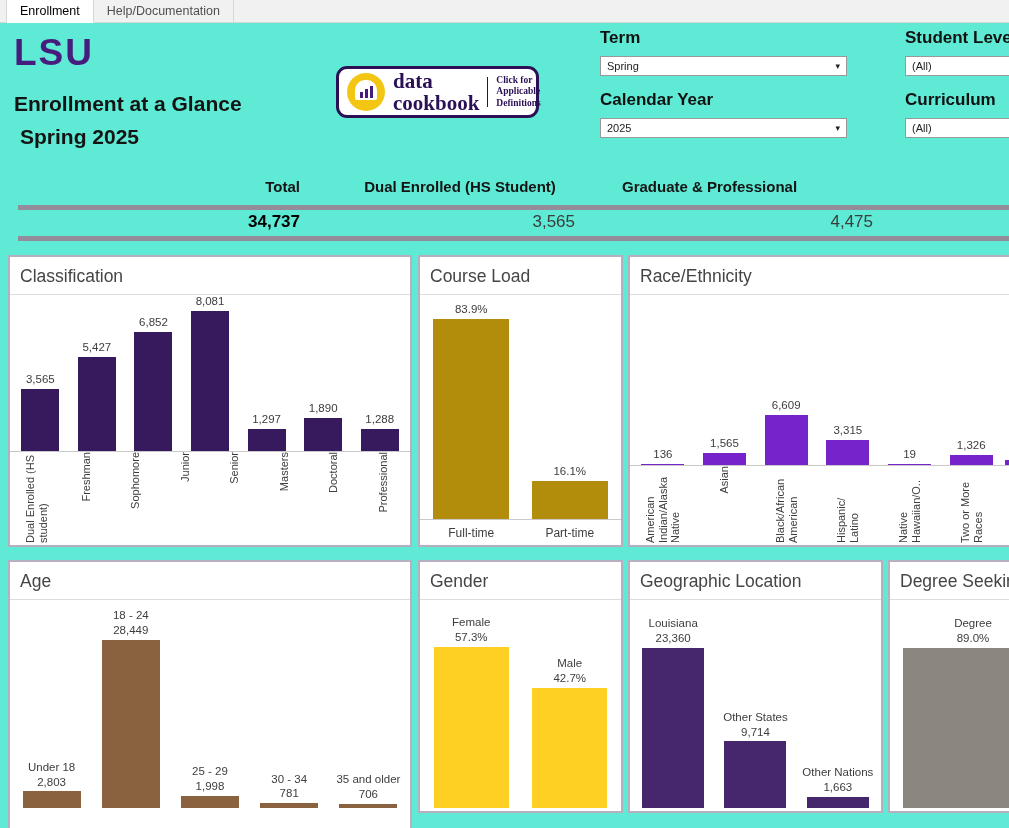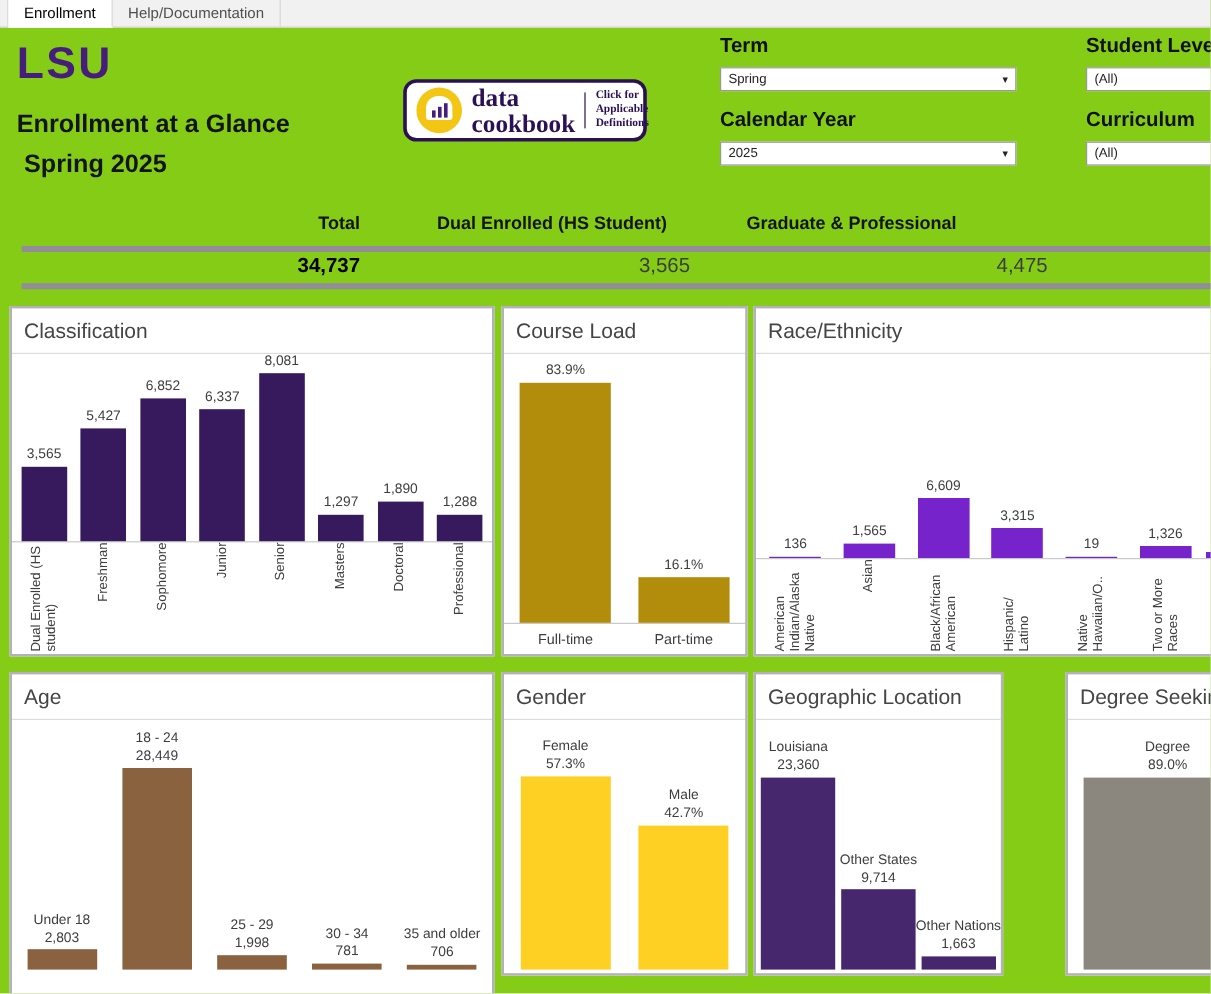--- a/index.html
+++ b/index.html
@@ -1,17 +1,17 @@
 <!DOCTYPE html>
 <html><head>
 <meta charset="utf-8">
 <style>
   * { margin:0; padding:0; box-sizing:border-box; }
   html,body { width:1009px; height:828px; background:#fff; font-family:"Liberation Sans", sans-serif; }
-  #app { position:relative; width:1009px; height:828px; overflow:hidden; background:#84cc16; }
+  #app { position:relative; width:1009px; height:828px; overflow:hidden; background:#5eead4; }
 
   
   .tabbar { position:absolute; top:0; left:0; width:1009px; height:23px; background:#f1f1f1;
             border-bottom:1px solid #d6d6d6; display:flex; align-items:stretch; }
   .tab-spacer { width:7px; border-right:1px solid #d6d6d6; }
   .tab { padding:0 13px; font-size:12.5px; color:#4f4f4f; display:flex; align-items:center;
          border-right:1px solid #d6d6d6; cursor:pointer; white-space:nowrap; }
   .tab.active { background:#fff; color:#000; border-bottom:1px solid #fff; margin-bottom:-1px; }
 
   
@@ -147,24 +147,20 @@
           </div>
           <div class="bar-col">
             <div class="bar-label">5,427</div>
             <div class="bar" style="height: 94.0499px; width: 38px; background: rgb(55, 26, 94);"></div>
           </div>
           <div class="bar-col">
             <div class="bar-label">6,852</div>
             <div class="bar" style="height: 118.745px; width: 38px; background: rgb(55, 26, 94);"></div>
           </div>
           <div class="bar-col">
-            <div class="bar-label">6,337</div>
-            <div class="bar" style="height: 109.82px; width: 38px; background: rgb(55, 26, 94);"></div>
-          </div>
-          <div class="bar-col">
             <div class="bar-label">8,081</div>
             <div class="bar" style="height: 140.044px; width: 38px; background: rgb(55, 26, 94);"></div>
           </div>
           <div class="bar-col">
             <div class="bar-label">1,297</div>
             <div class="bar" style="height: 22.477px; width: 38px; background: rgb(55, 26, 94);"></div>
           </div>
           <div class="bar-col">
             <div class="bar-label">1,890</div>
             <div class="bar" style="height: 32.7537px; width: 38px; background: rgb(55, 26, 94);"></div>
@@ -337,21 +333,21 @@
           <div class="bar-col">
             <div class="bar-label">
               <div>Male</div>
               <div>42.7%</div>
             </div>
             <div class="bar" style="height: 119.987px; width: 75px; background: rgb(253, 208, 35);"></div>
           </div>
         </div>
       </div>
   </div>
-  <div class="panel" style="left:628px; top:560px; width:208px; height:253px;">
+  <div class="panel" style="left:628px; top:560px; width:255px; height:253px;">
     <div class="panel-title">Geographic Location</div>
     <div>
         <div class="bars-row" style="height: 208px;">
           <div class="bar-col">
             <div class="bar-label">
               <div>Louisiana</div>
               <div>23,360</div>
             </div>
             <div class="bar" style="height: 160.016px; width: 62px; background: rgb(70, 39, 110);"></div>
           </div>

